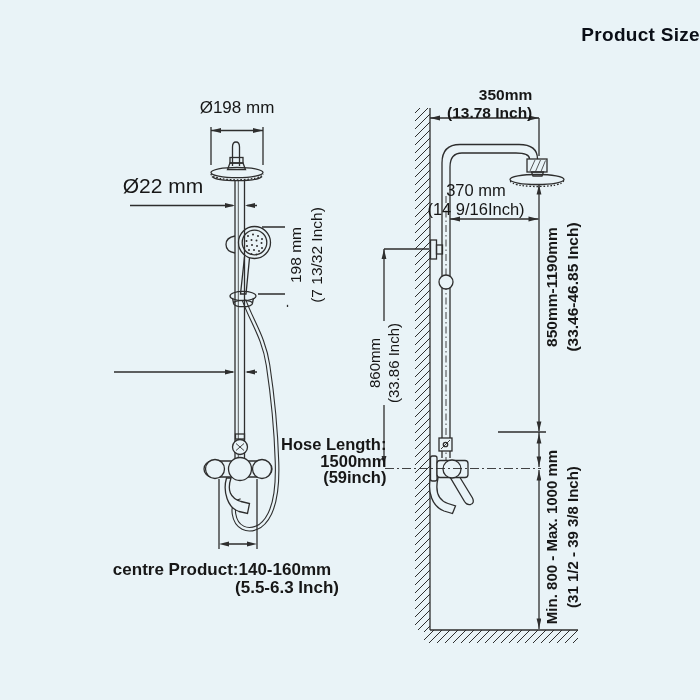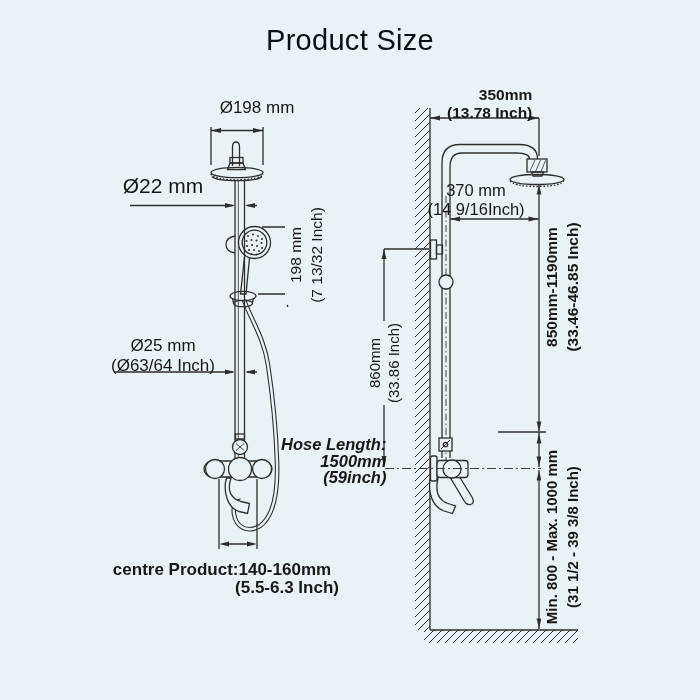--- a/index.html
+++ b/index.html
@@ -9,22 +9,22 @@
     --title:#0a0e17;
   }
   html,body{margin:0;padding:0;}
   body{background:#fff;font-family:"Liberation Sans",sans-serif;}
   .stage{
     position:relative;width:700px;height:700px;overflow:hidden;
     background:var(--background);
   }
   .stage svg{position:absolute;left:0;top:0;color:var(--line);}
   .page-title{
-    position:absolute;left:0;top:24px;width:700px;text-align:center;
-    font-size:29px;font-weight:400;letter-spacing:.3px;color:var(--title);
+    position:absolute;left:0;top:24px;width:700px;text-align:right;
+    font-size:19px;font-weight:700;letter-spacing:.3px;color:var(--title);
   }
   .lbl{
     position:absolute;color:var(--text);text-align:center;line-height:1.18;
     white-space:nowrap;transform:translate(-50%,-50%);
   }
   .lbl span{display:block;}
   .lbl.left{text-align:right;transform:translate(0,-50%);}
   .lbl.vert{
     transform:translate(-50%,-50%) rotate(-90deg);
     background:var(--background);padding:0 2px;
@@ -207,39 +207,35 @@
         <path d="M539,470.5 L536.6,480.5 L541.4,480.5 Z"></path>
           <path d="M539,628.5 L536.6,618.5 L541.4,618.5 Z"></path>
         <path d="M384,249 L381.6,259 L386.4,259 Z"></path>
           <path d="M384,466 L381.6,456 L386.4,456 Z"></path>
       </g>
     </g>
   </svg>
 
   <div class="page-title">Product Size</div>
 
-  <div class="lbl" style="left:237px;top:108px;font-size:17px;margin-left:20px;">
+  <div class="lbl" style="left:237px;top:108px;font-size:17px;">
     <span>Ø198 mm</span>
   </div>
 
   <div class="lbl" style="left:163px;top:186px;font-size:21px;">
     <span>Ø22 mm</span>
   </div>
 
   <div class="lbl vert" style="left:306px;top:255px;font-size:15.5px;line-height:21px;">
     <span>198 mm</span>
     <span>(7 13/32 Inch)</span>
   </div>
 
-  <div class="lbl" style="left:163px;top:356px;font-size:17px;">
-    <span>Ø25 mm</span>
-    <span>(Ø63/64 Inch)</span>
-  </div>
-
-  <div class="lbl left b" style="left:281px;top:461px;font-size:16.5px;line-height:16.5px;font-style:italic;">
+
+  <div class="lbl left b" style="left:281px;top:461px;font-size:16.5px;line-height:16.5px;">
     <span>Hose Length:</span>
     <span>1500mm</span>
     <span>(59inch)</span>
   </div>
 
   <div class="lbl b" style="left:222px;top:570px;font-size:17px;">
     <span>centre Product:140-160mm</span>
   </div>
   <div class="lbl b" style="left:287px;top:588px;font-size:17px;">
     <span>(5.5-6.3 Inch)</span>

